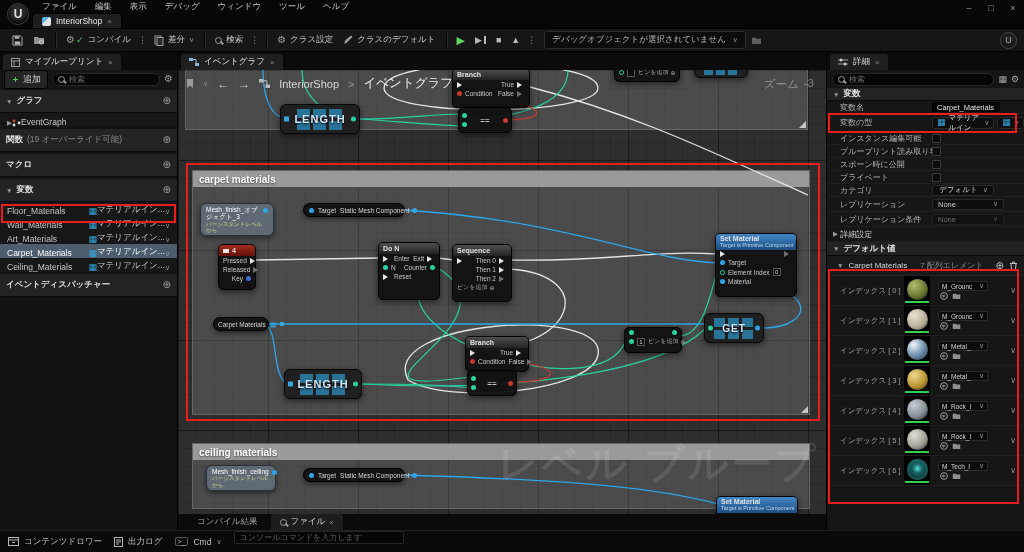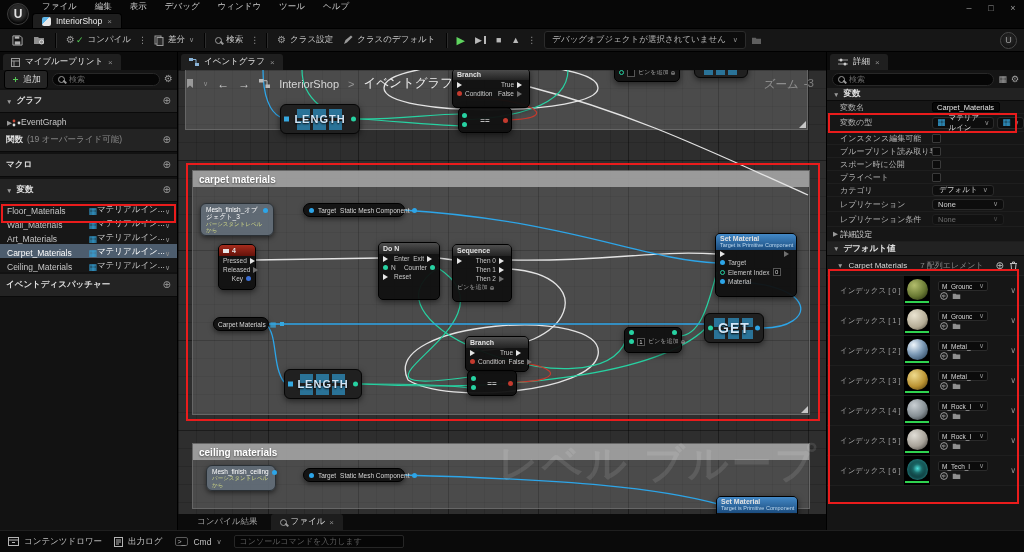--- a/index.html
+++ b/index.html
@@ -118,21 +118,21 @@
   .greenbar{position:absolute;left:0;bottom:1px;width:100%;height:2px;background:#2fd24f}
   .elctl{display:flex;flex-direction:column;gap:1px;margin-left:4px}
   .matdd{width:50px;height:10px;background:#0b0b0b;border:1px solid #2a2a2a;border-radius:2px;display:flex;align-items:center;padding:0 3px;color:#d8d8d8;font-size:6.5px;gap:2px}
   .miniicons{display:flex;gap:4px;align-items:center;padding-left:2px}
   .elchev{margin-left:auto;margin-right:8px;color:#8f8f8f;font-size:8px}
 
   
   .btabs{height:16px;background:#0b0b0b;display:flex;align-items:center;padding-left:10px;gap:4px}
   .btab{display:flex;align-items:center;gap:4px;height:16px;padding:0 9px;color:#a5a5a5;font-size:8.5px}
   .btab.on{background:#1d1d1d;border-radius:3px 3px 0 0;color:#d8d8d8}
-  .statusbar{height:22px;background:#0a0a0a;border-top:1px solid #1f1f1f;display:flex;align-items:center;padding:8px 8px;gap:12px;font-size:8.5px;color:#c2c2c2}
+  .statusbar{height:22px;background:#0a0a0a;border-top:1px solid #1f1f1f;display:flex;padding:0 8px;gap:12px;font-size:8.5px;color:#c2c2c2}
   .sitem{display:flex;align-items:center;gap:5px;white-space:nowrap}
   .console{width:170px;height:13px;background:#060606;border:1px solid #262626;border-radius:2px;display:flex;align-items:center;padding:0 5px}
   .console input{background:transparent;border:none;outline:none;width:100%;color:#bdbdbd;font-size:8px;font-family:inherit}
   .console input::placeholder{color:#5f5f5f}
   .right-status{margin-left:auto;display:flex;align-items:center;gap:14px}
 </style>
 </head>
 <body>
 
 <div class="app">
@@ -631,21 +631,21 @@
           <svg width="40" height="21" viewBox="0 0 40 21">
               <g fill="#2e8fc0" opacity="0.75">
                 <rect x="0" y="0" width="11" height="9"></rect>
                 <rect x="14" y="0" width="11" height="9"></rect>
                 <rect x="28" y="0" width="11" height="9"></rect>
                 <rect x="0" y="12" width="11" height="9"></rect>
                 <rect x="14" y="12" width="11" height="9"></rect>
                 <rect x="28" y="12" width="11" height="9"></rect>
               </g>
             </svg>
-          <span class="blocklabel" style="font-size:14px">GET</span>
+          <span class="blocklabel" style="font-size:10px">GET</span>
           <span class="pin-l dot d-green"></span>
           <span class="pin-r dot d-blue"></span>
         </div>
 
         <div class="node" style="left:287px;top:266px;width:64px;height:36px">
           <div class="nh">
               <span>Branch</span>
             </div>
           <div class="prow">
               <span class="px"></span>

